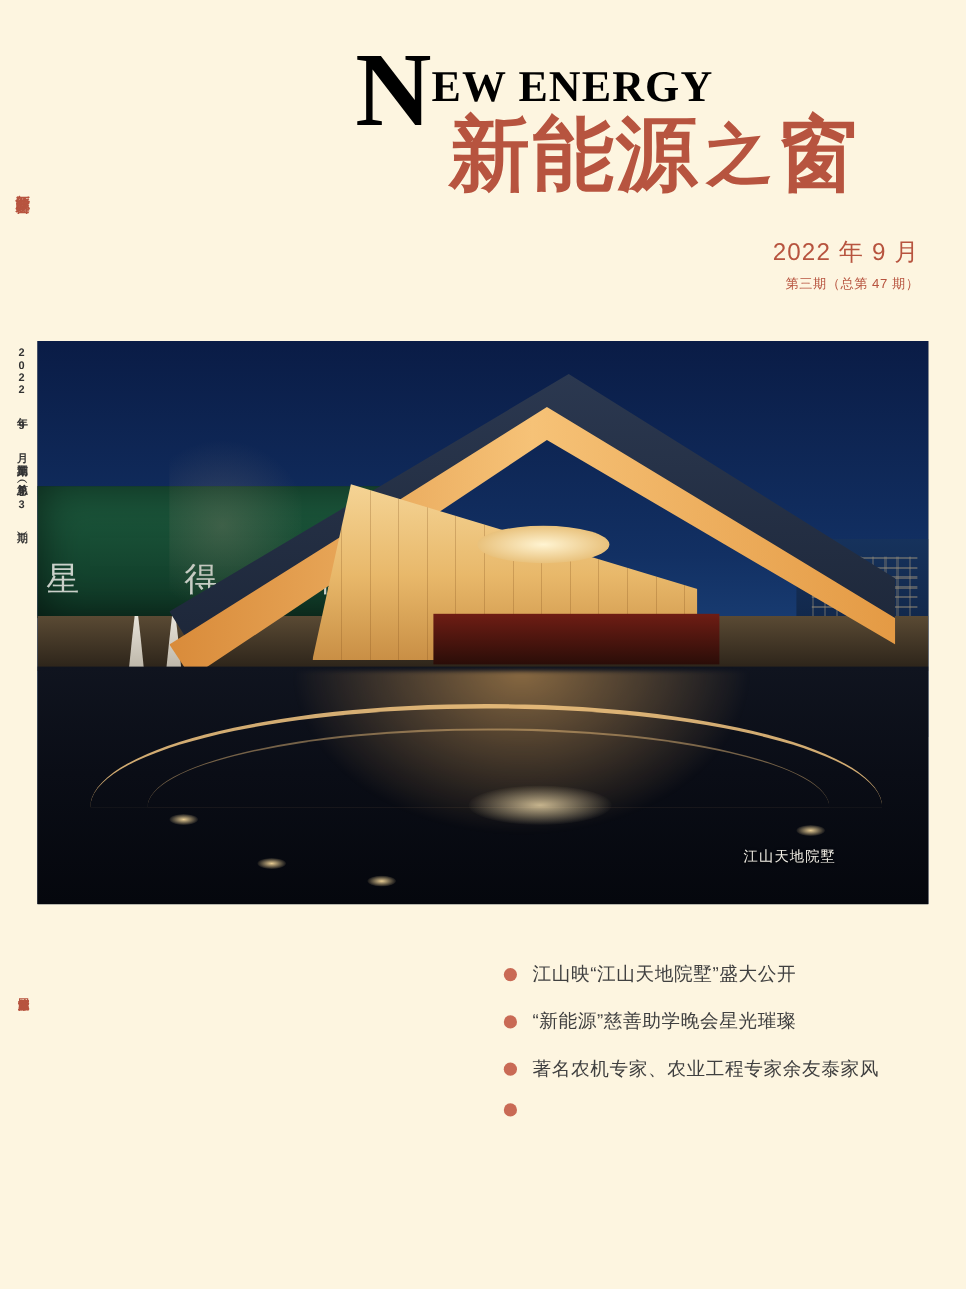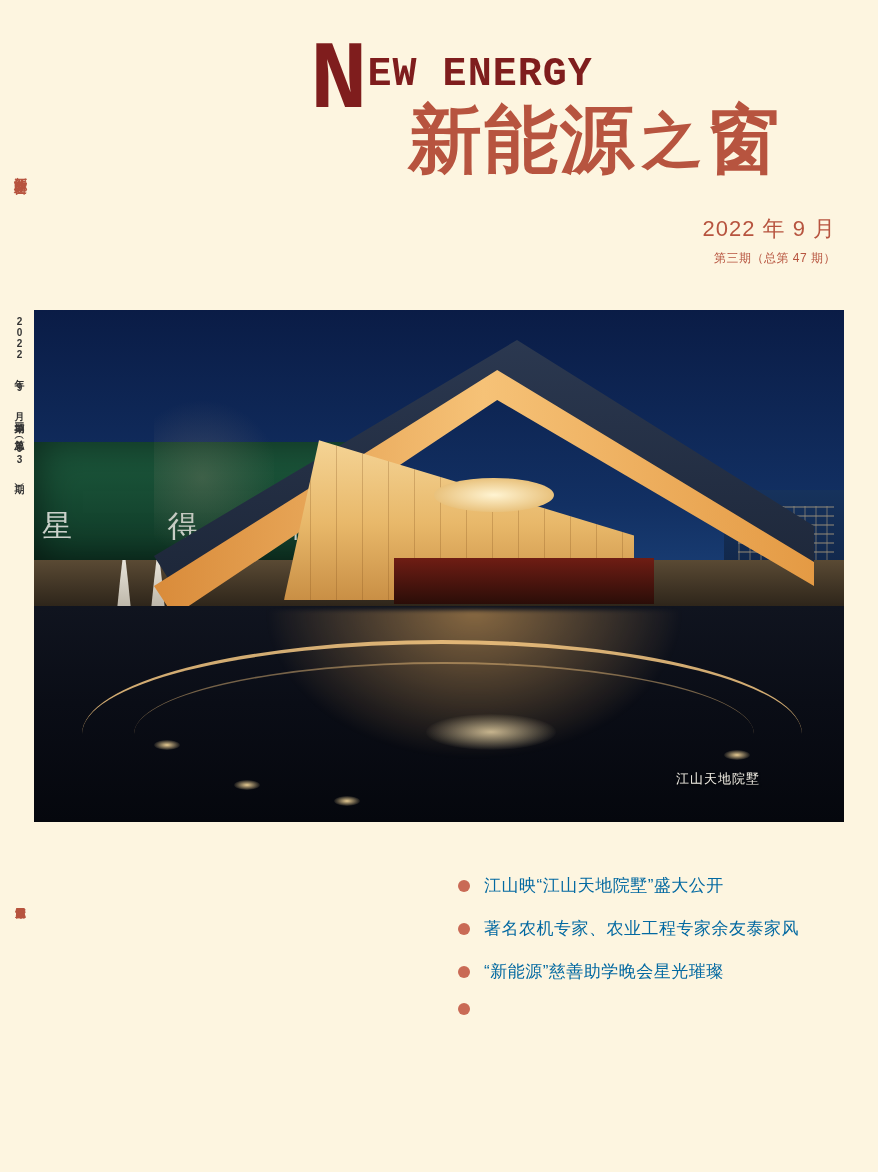--- a/index.html
+++ b/index.html
@@ -86,28 +86,28 @@
   
   .masthead {
     position: absolute;
     left: 300px;
     top: 52px;
     width: 540px;
     height: 160px;
   }
   .masthead-en {
     position: absolute;
-    left: 10px;
+    left: 23px;
     top: 0px;
     font-size: 40px;
     font-weight: bold;
     letter-spacing: 1px;
-    color: #7f1d1d;
-    white-space: nowrap;
-    font-family: Liberation Mono, monospace;
+    color: #000000;
+    white-space: nowrap;
+    font-family: Liberation Serif, serif;
   }
   .masthead-en .dropcap {
     font-size: 96px;
     line-height: 60px;
     vertical-align: -22px;
     letter-spacing: 0;
   }
   .masthead-cn {
     position: absolute;
     left: 108px;
@@ -362,21 +362,21 @@
   .bullet {
     width: 12px;
     height: 12px;
     border-radius: 50%;
     background: #c96a55;
     margin-right: 14px;
     flex: 0 0 auto;
   }
   .headline-text {
     font-size: 17px;
-    color: #0369a1;
+    color: #404040;
     letter-spacing: 0.5px;
     white-space: nowrap;
   }
 </style>
 </head>
 <body>
 
 <div class="cover">
 
   <div class="spine">
@@ -429,24 +429,24 @@
     <div class="photo-caption">江山天地院墅</div>
   </div>
 
   <div class="headlines">
     <div class="headline">
       <span class="bullet"></span>
       <span class="headline-text">江山映“江山天地院墅”盛大公开</span>
     </div>
     <div class="headline">
       <span class="bullet"></span>
-      <span class="headline-text">著名农机专家、农业工程专家余友泰家风</span>
+      <span class="headline-text">“新能源”慈善助学晚会星光璀璨</span>
     </div>
     <div class="headline">
       <span class="bullet"></span>
-      <span class="headline-text">“新能源”慈善助学晚会星光璀璨</span>
+      <span class="headline-text">著名农机专家、农业工程专家余友泰家风</span>
     </div>
     <div class="headline">
       <span class="bullet"></span>
     </div>
   </div>
 
 </div>
 
 </body></html>

